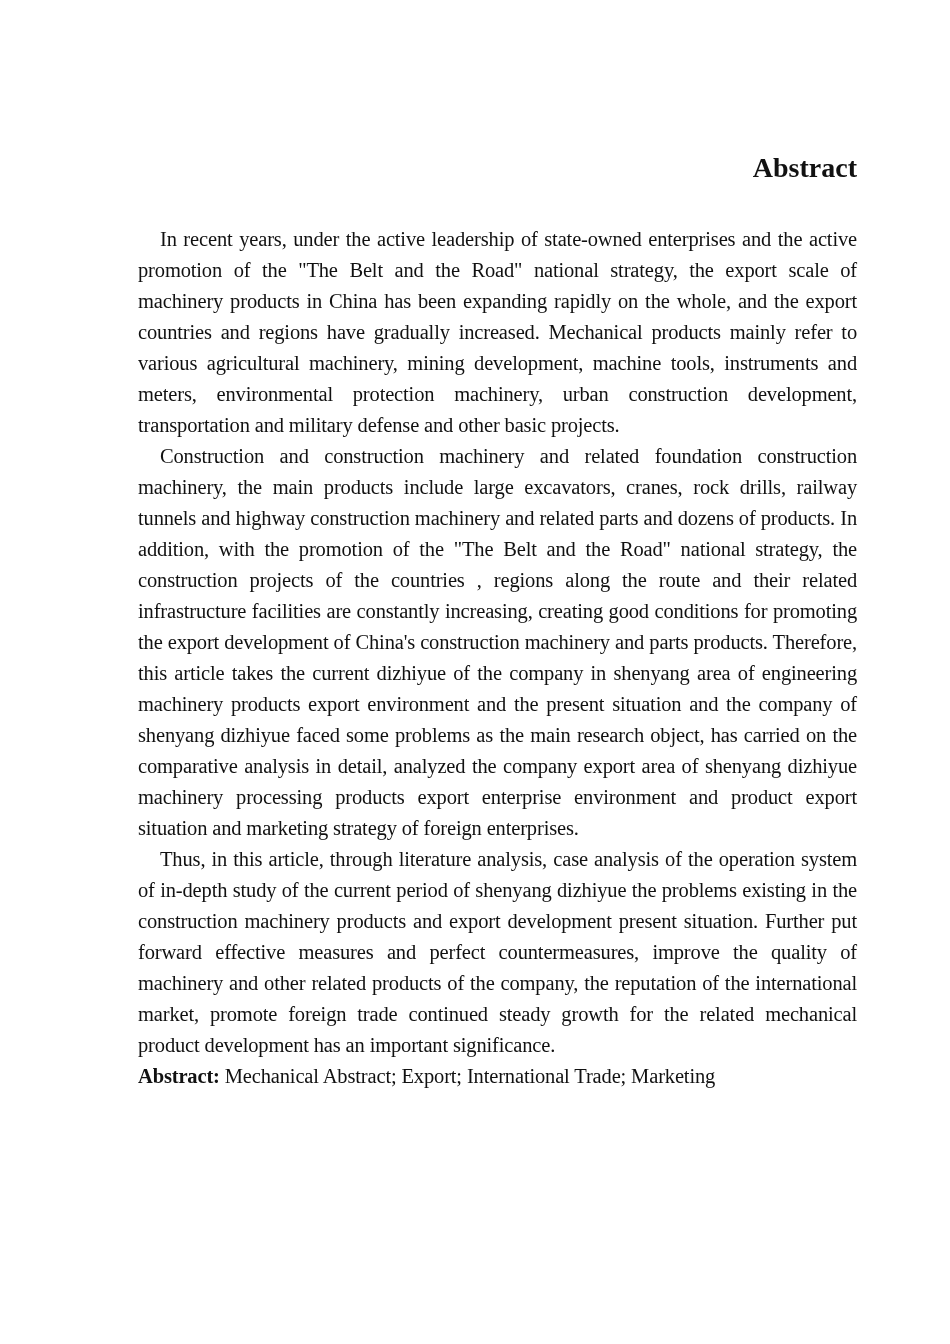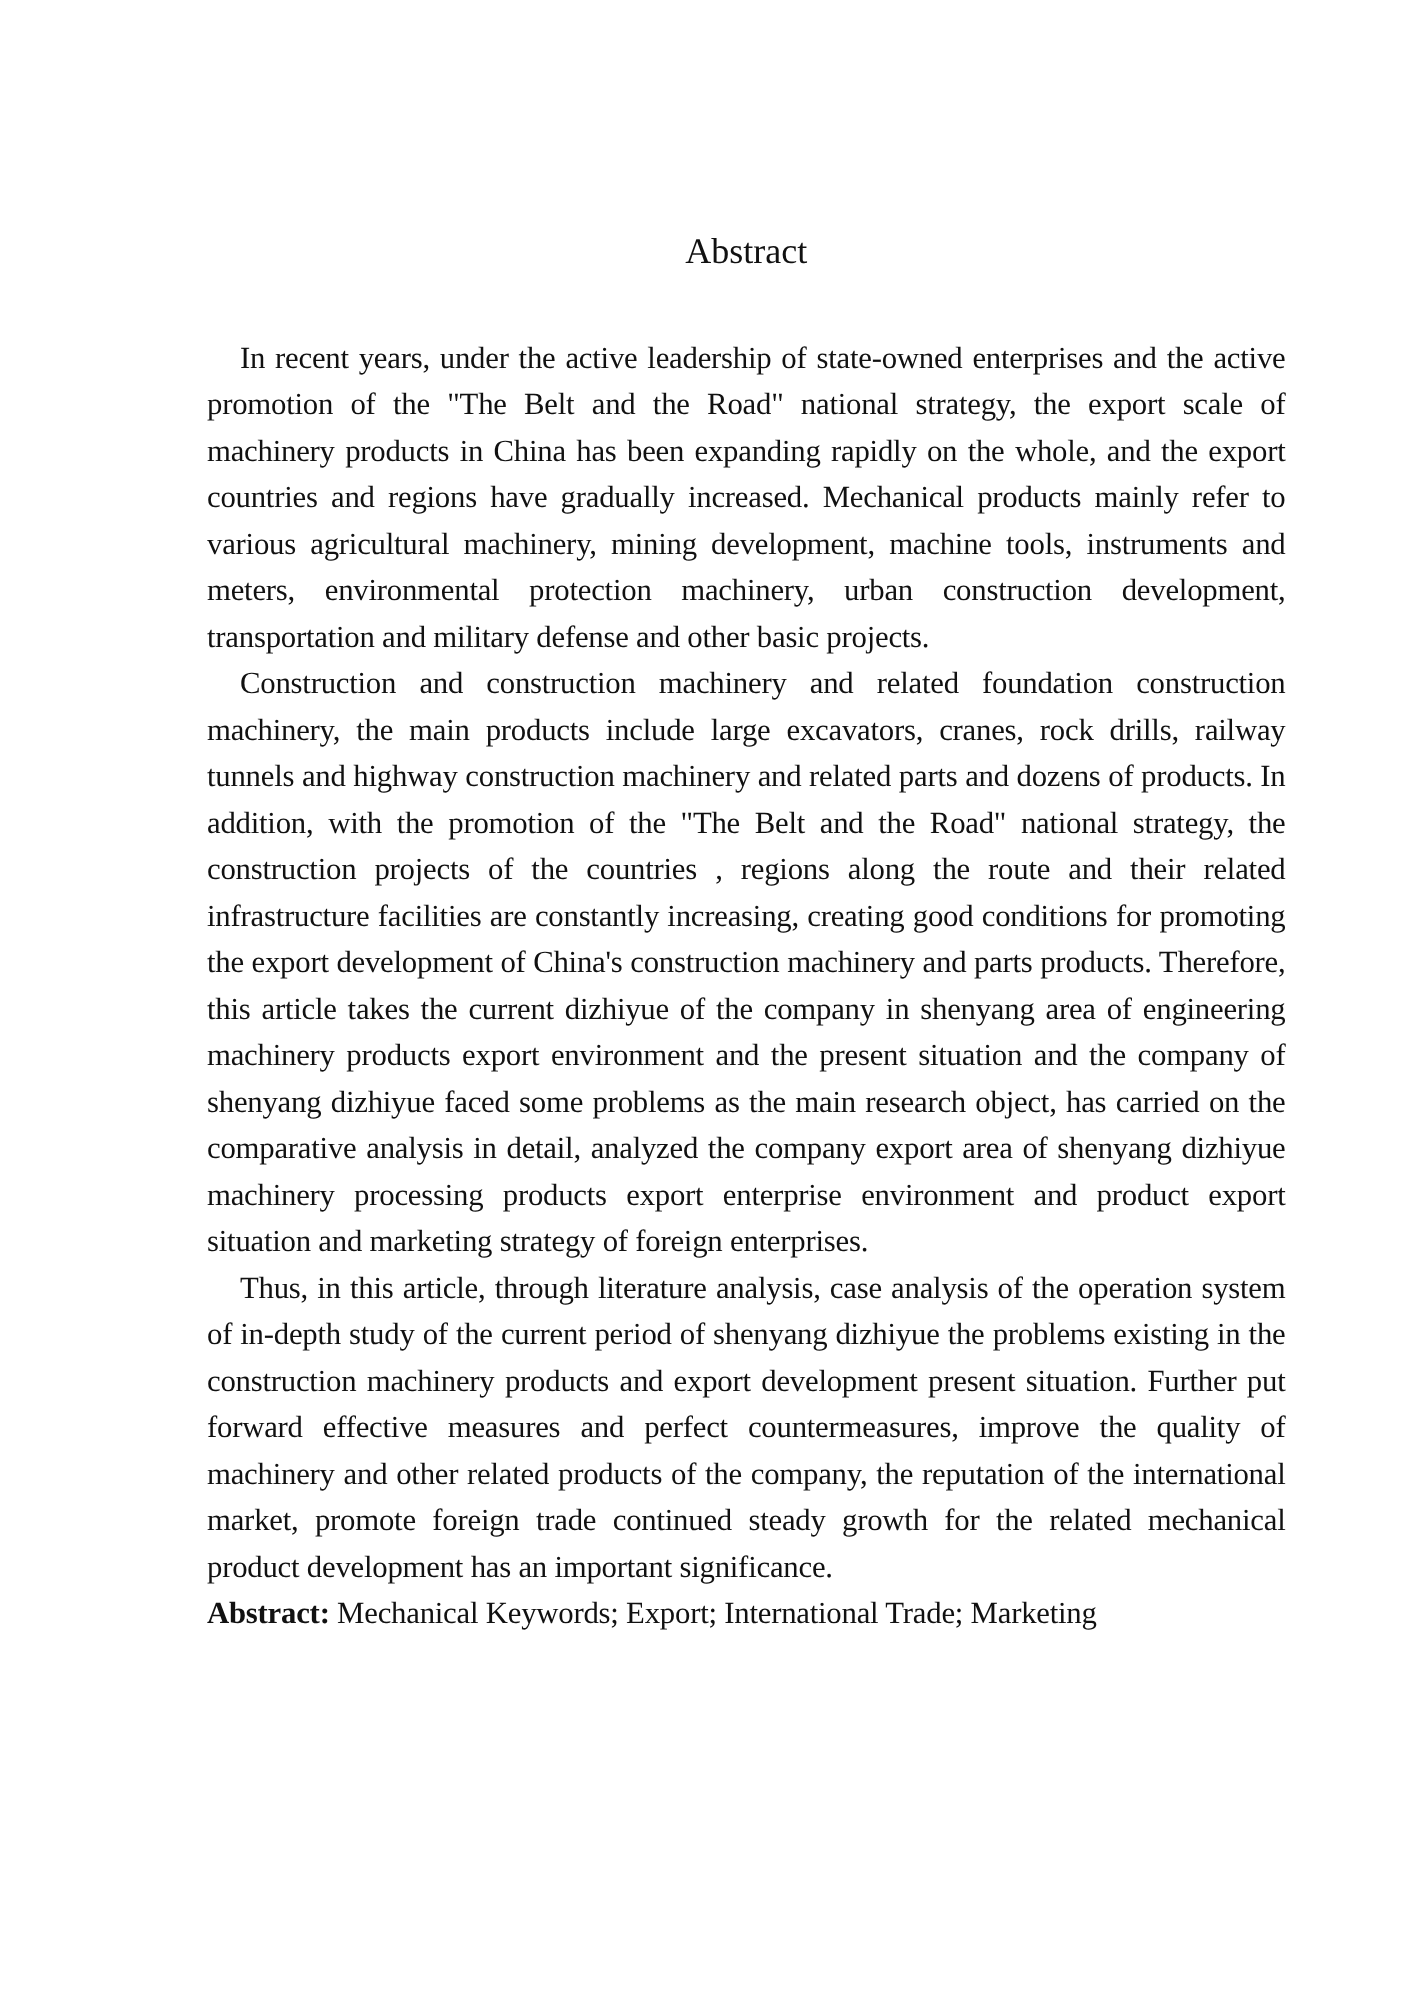--- a/index.html
+++ b/index.html
@@ -15,23 +15,23 @@
       font-family: "Liberation Serif", "DejaVu Serif", serif;
       color: #111111;
     }
     .page {
       position: absolute;
       left: 138px;
       top: 150px;
       width: 719px;
     }
     .title {
-      text-align: center;
-      font-size: 24px;
-      font-weight: normal;
+      text-align: right;
+      font-size: 28px;
+      font-weight: bold;
       line-height: 36px;
       margin: 0 0 38px 0;
       letter-spacing: 0px;
     }
     .para {
       margin: 0;
       font-size: 20.5px;
       line-height: 31px;
       text-align: justify;
       text-indent: 22px;
@@ -50,14 +50,14 @@
     }
   </style>
 </head>
 <body>
 
 <div class="page">
   <h1 class="title">Abstract</h1>
   <p class="para">In recent years, under the active leadership of state-owned enterprises and the active promotion of the "The Belt and the Road" national strategy, the export scale of machinery products in China has been expanding rapidly on the whole, and the export countries and regions have gradually increased. Mechanical products mainly refer to various agricultural machinery, mining development, machine tools, instruments and meters, environmental protection machinery, urban construction development, transportation and military defense and other basic projects.</p>
   <p class="para">Construction and construction machinery and related foundation construction machinery, the main products include large excavators, cranes, rock drills, railway tunnels and highway construction machinery and related parts and dozens of products. In addition, with the promotion of the "The Belt and the Road" national strategy, the construction projects of the countries , regions along the route and their related infrastructure facilities are constantly increasing, creating good conditions for promoting the export development of China's construction machinery and parts products. Therefore, this article takes the current dizhiyue of the company in shenyang area of engineering machinery products export environment and the present situation and the company of shenyang dizhiyue faced some problems as the main research object, has carried on the comparative analysis in detail, analyzed the company export area of shenyang dizhiyue machinery processing products export enterprise environment and product export situation and marketing strategy of foreign enterprises.</p>
   <p class="para">Thus, in this article, through literature analysis, case analysis of the operation system of in-depth study of the current period of shenyang dizhiyue the problems existing in the construction machinery products and export development present situation. Further put forward effective measures and perfect countermeasures, improve the quality of machinery and other related products of the company, the reputation of the international market, promote foreign trade continued steady growth for the related mechanical product development has an important significance.</p>
-  <p class="keywords"><span class="kw-label">Abstract:</span><span> Mechanical Keywords; Export; International Trade; Marketing</span></p>
+  <p class="keywords"><span class="kw-label">Abstract:</span><span> Mechanical Abstract; Export; International Trade; Marketing</span></p>
 </div>
 
 </body></html>

